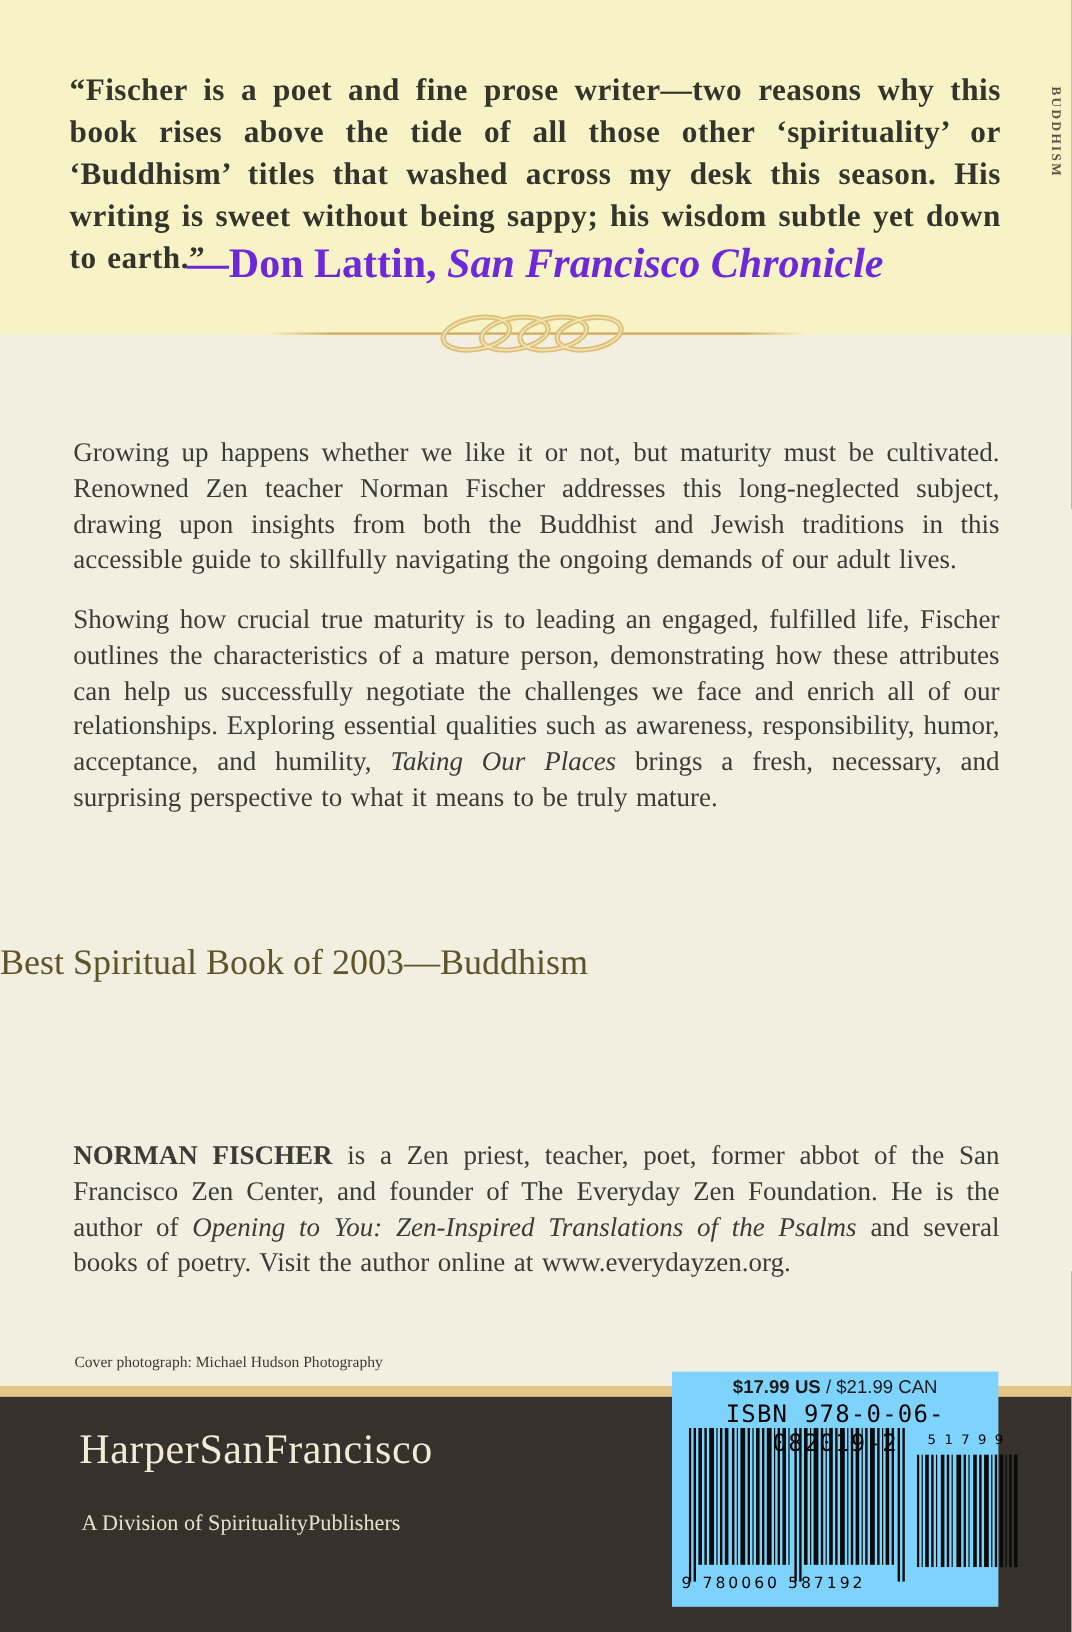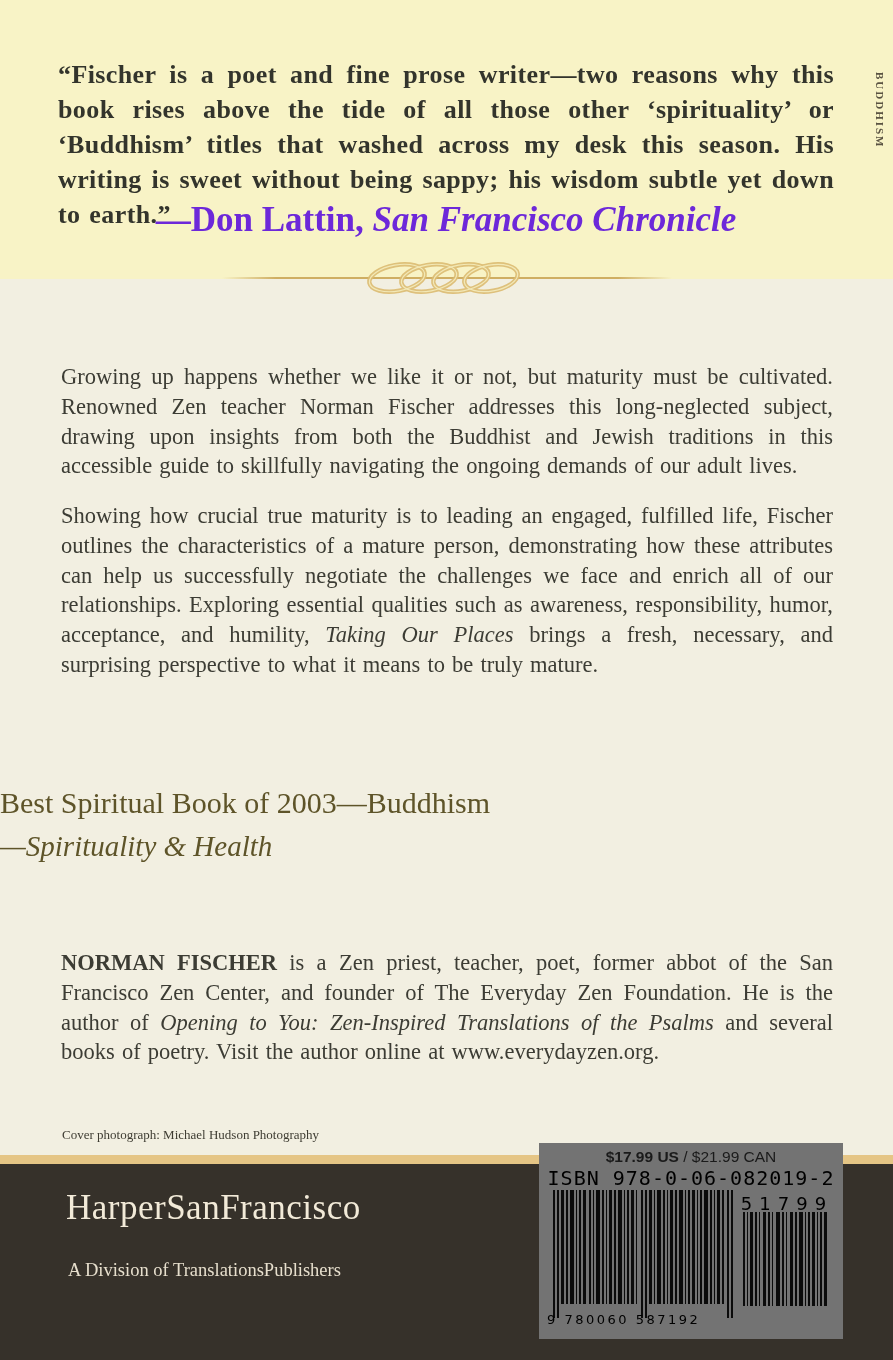--- a/index.html
+++ b/index.html
@@ -28,30 +28,30 @@
   .award-2{font-size:29px;line-height:34px;font-style:italic;margin-top:9px;}
   .bio{top:948px;}
   .credit{position:absolute;top:1127px;left:62px;font-size:13px;color:#3e3c32;}
   
   .gold-band{position:absolute;top:1155px;left:0;width:893px;height:9px;background:#e5c585;}
   .dark-footer{position:absolute;top:1164px;left:0;width:893px;height:196px;background:#36312a;}
   .pub-name{position:absolute;top:1188px;left:66px;font-size:35px;letter-spacing:.5px;color:#f2ead8;}
   .pub-division{position:absolute;top:1260px;left:68px;font-size:18.5px;color:#e7dfcd;}
   .pub-division .ital{}
   
-  .barcode-box{position:absolute;left:539px;top:1143px;width:304px;height:196px;background:#737373;}
+  .barcode-box{position:absolute;left:560px;top:1143px;width:272px;height:196px;background:#7dd3fc;}
   .price{position:absolute;top:5px;left:0;width:100%;text-align:center;
          font-family:"Liberation Sans",sans-serif;font-size:15.5px;color:#1a1a1a;}
   .price b{font-weight:bold;}
   .isbn{position:absolute;top:23px;left:0;width:100%;text-align:center;
         font-family:"DejaVu Sans Mono",monospace;font-size:20px;letter-spacing:1px;color:#000;}
   .ean-svg{position:absolute;left:14px;top:47px;}
   .addon-svg{position:absolute;left:204px;top:69px;}
   .addon-digits{position:absolute;top:50px;left:200px;width:96px;text-align:center;
-                font-family:"DejaVu Sans",sans-serif;font-size:18px;letter-spacing:7px;color:#000;}
+                font-family:"DejaVu Sans",sans-serif;font-size:11px;letter-spacing:7px;color:#000;}
   .ean-digits{position:absolute;top:169px;left:8px;font-family:"DejaVu Sans",sans-serif;
               font-size:13px;letter-spacing:2.5px;color:#000;}
 </style>
 </head>
 <body>
 
 <div class="page">
 
   <div class="top-section">
     <div class="quote-text">“Fischer is a poet and fine prose writer—two reasons why this book rises above the tide of all those other ‘spirituality’ or ‘Buddhism’ titles that washed across my desk this season. His writing is sweet without being sappy; his wisdom subtle yet down to earth.”</div>
@@ -73,31 +73,30 @@
       <ellipse cx="96" cy="22" rx="28" ry="13" transform="rotate(-10 96 22)"></ellipse>
       <ellipse cx="126" cy="22" rx="27" ry="13" transform="rotate(-10 126 22)"></ellipse>
     </g>
   </svg>
 
   <div class="body-par p1">Growing up happens whether we like it or not, but maturity must be cultivated. Renowned Zen teacher Norman Fischer addresses this long-neglected subject, drawing upon insights from both the Buddhist and Jewish traditions in this accessible guide to skillfully navigating the ongoing demands of our adult lives.</div>
   <div class="body-par p2"><span>Showing how crucial true maturity is to leading an engaged, fulfilled life, Fischer outlines the characteristics of a mature person, demonstrating how these attributes can help us successfully negotiate the challenges we face and enrich all of our relationships. Exploring essential qualities such as awareness, responsibility, humor, acceptance, and humility, </span><i>Taking Our Places</i><span> brings a fresh, necessary, and surprising perspective to what it means to be truly mature.</span></div>
 
   <div class="award">
     <div class="award-1">Best Spiritual Book of 2003—Buddhism</div>
-    <div class="award-2">—Spirituality &amp; Health</div>
   </div>
 
   <div class="body-par bio"><b>NORMAN FISCHER</b><span> is a Zen priest, teacher, poet, former abbot of the San Francisco Zen Center, and founder of The Everyday Zen Foundation. He is the author of </span><i>Opening to You: Zen-Inspired Translations of the Psalms</i><span> and several books of poetry. Visit the author online at www.everydayzen.org.</span></div>
 
   <div class="credit">Cover photograph: Michael Hudson Photography</div>
 
   <div class="gold-band"></div>
   <div class="dark-footer"></div>
   <div class="pub-name">HarperSanFrancisco</div>
-  <div class="pub-division"><span class="ital">A Division of </span><span>Translations</span><span class="ital">Publishers</span></div>
+  <div class="pub-division"><span class="ital">A Division of </span><span>Spirituality</span><span class="ital">Publishers</span></div>
 
   <div class="barcode-box">
     <div class="price"><b>$17.99 US</b><span> / $21.99 CAN</span></div>
     <div class="isbn">ISBN 978-0-06-082019-2</div>
 
     <svg class="ean-svg" width="186" height="130" viewBox="0 0 186 130" fill="#0b0b0b">
       <rect x="0" y="0" width="2" height="128"></rect>
         <rect x="4" y="0" width="2" height="128"></rect>
       <rect x="8" y="0" width="3" height="114"></rect>
         <rect x="13" y="0" width="2" height="114"></rect>

